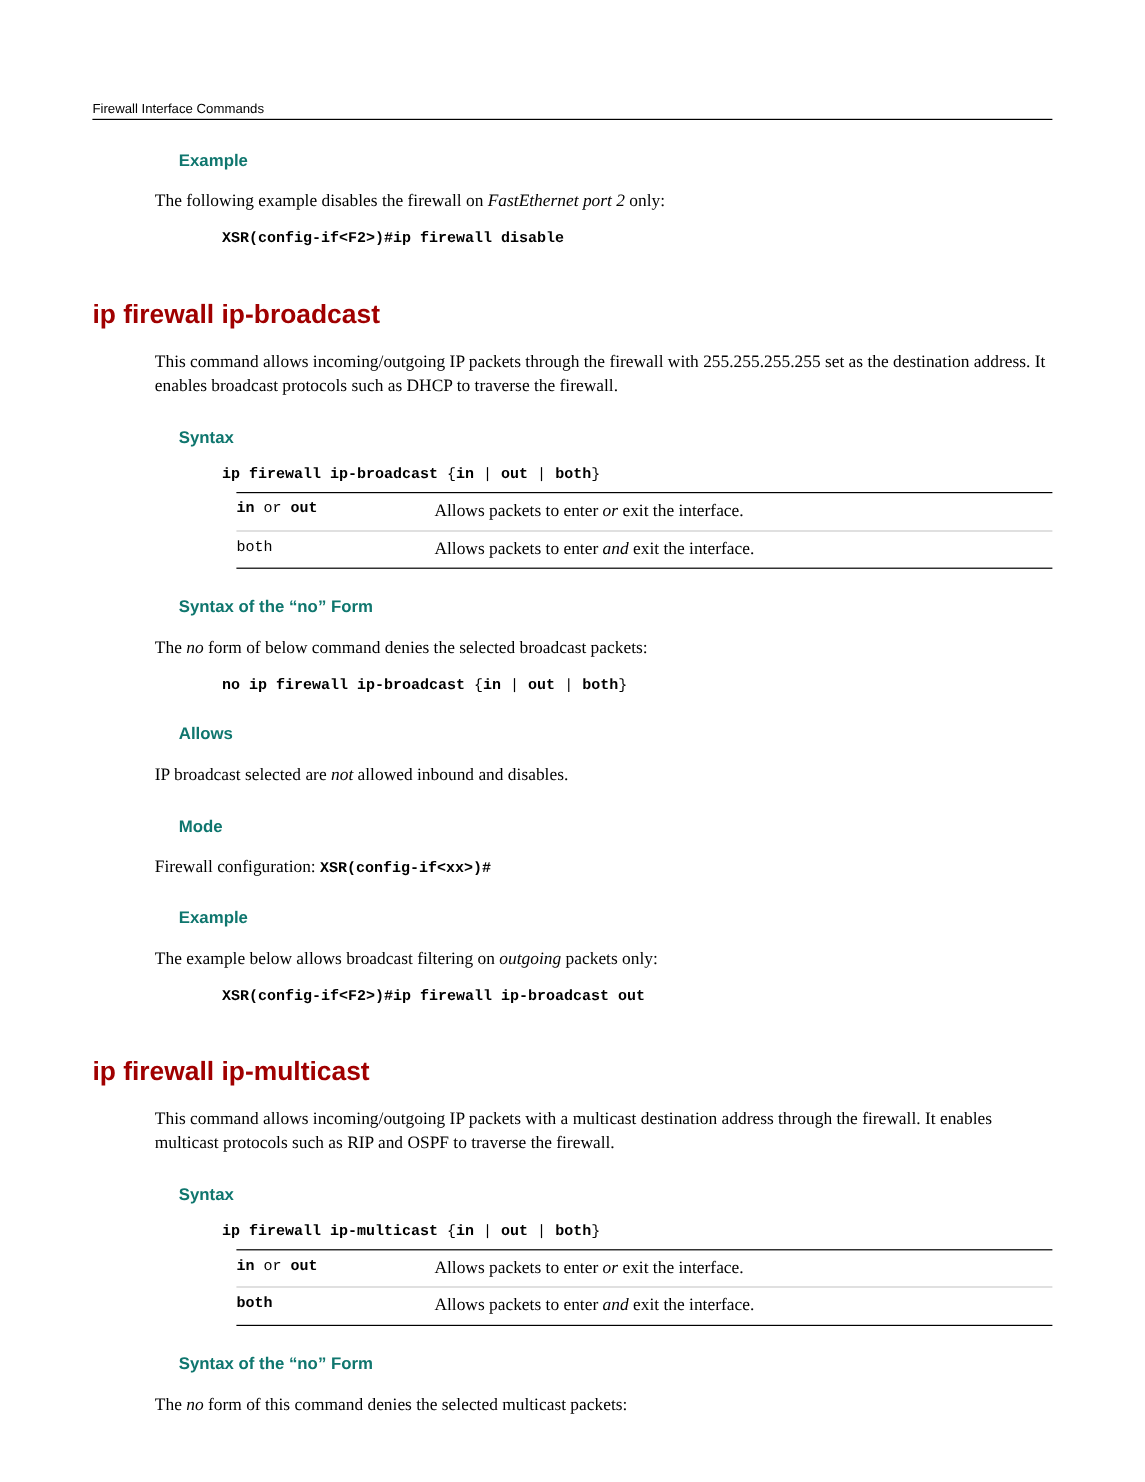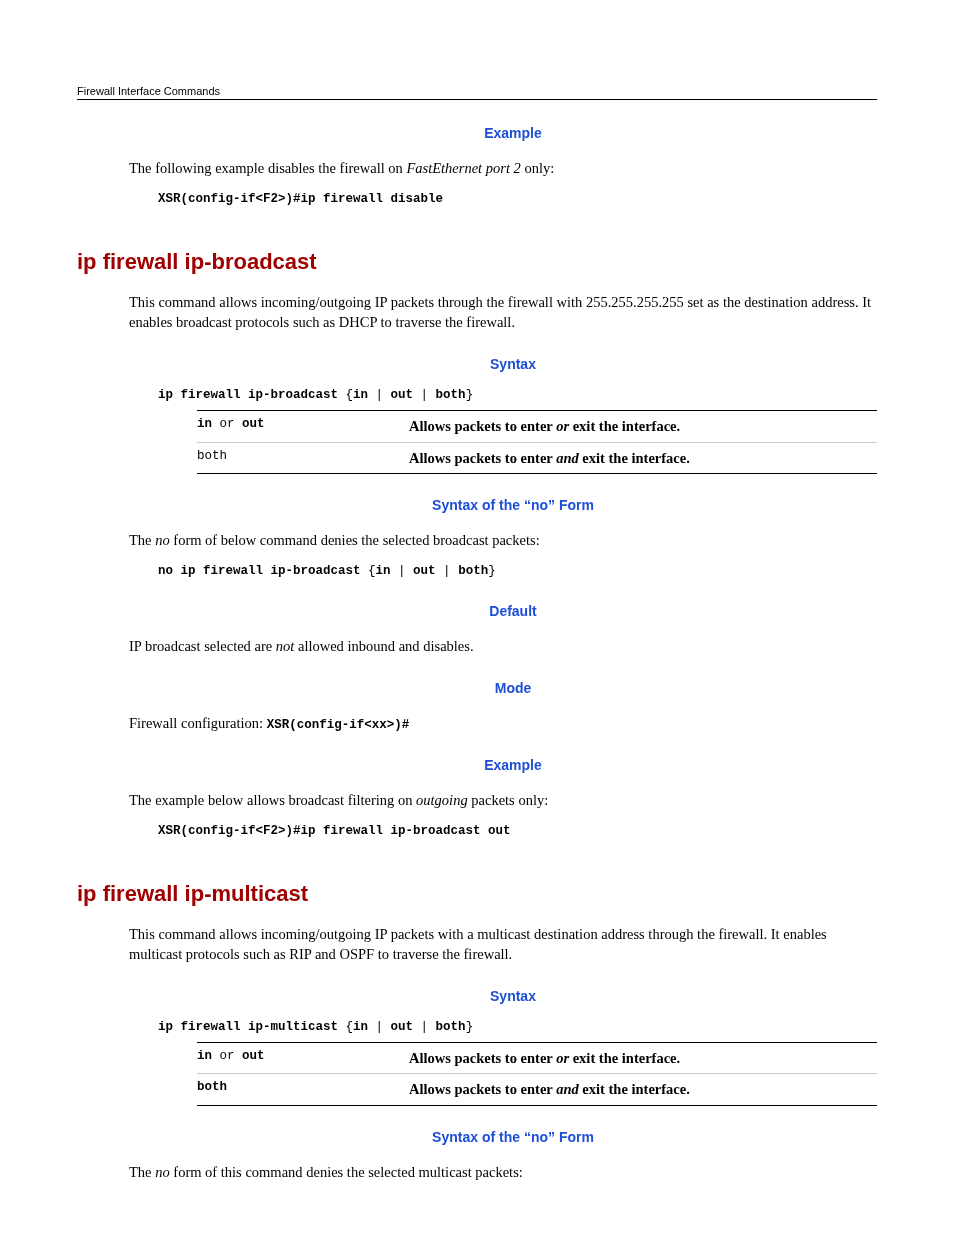--- a/index.html
+++ b/index.html
@@ -16,73 +16,70 @@
     font-size: 11px;
     color: #000;
     padding-bottom: 0;
     border-bottom: 1px solid #000;
     margin-bottom: 24px;
   }
   h2.section-heading {
     font-family: Helvetica, Arial, sans-serif;
     font-size: 14px;
     font-weight: bold;
-    color: #1d4ed8;
+    color: #0f766e;
     margin: 22px 0 6px 72px;
-    text-align: center;
   }
   h1.command-title {
     font-family: Helvetica, Arial, sans-serif;
     font-size: 22px;
     font-weight: bold;
     color: #a00000;
     margin: 38px 0 8px 0;
   }
   .body-text {
     margin-left: 52px;
     margin-right: 0;
     margin-bottom: 8px;
     line-height: 1.4;
   }
   .code-line {
     font-family: "Courier New", monospace;
     font-size: 12.5px;
     font-weight: bold;
-    margin-left: 81px;
+    margin-left: 108px;
     margin-bottom: 6px;
   }
   .code-norm { font-weight: normal; }
   .param-table {
     margin-left: 120px;
     margin-right: 0;
     margin-top: 6px;
     margin-bottom: 6px;
     border-top: 1px solid #000;
     border-bottom: 1px solid #000;
   }
   .param-row {
     display: flex;
     border-bottom: 1px solid #ccc;
     padding: 5px 0;
-    gap: 47px;
   }
   .param-row:last-child {
     border-bottom: none;
   }
   .param-key {
     font-family: "Courier New", monospace;
     font-size: 12.5px;
     width: 165px;
     flex-shrink: 0;
   }
   .param-key .bold { font-weight: bold; }
   .param-desc {
     font-family: "Palatino Linotype", "Book Antiqua", Palatino, serif;
     font-size: 14.5px;
-    font-weight: bold;
   }
   em { font-style: italic; }
   .mono { font-family: "Courier New", monospace; font-size: 12.5px; font-weight: bold; }
 </style>
 </head>
 <body>
 
 <div class="header-line">Firewall Interface Commands</div>
 
 <h2 class="section-heading">Example</h2>
@@ -116,21 +113,21 @@
 </div>
 
 <h2 class="section-heading">Syntax of the “no” Form</h2>
 <p class="body-text">
   <span>The </span><em>no</em><span> form of below command denies the selected broadcast packets:</span>
 </p>
 <p class="code-line">
   <span>no ip firewall ip-broadcast</span><span class="code-norm"> {</span><span>in</span><span class="code-norm"> | </span><span>out</span><span class="code-norm"> | </span><span>both</span><span class="code-norm">}</span>
 </p>
 
-<h2 class="section-heading">Default</h2>
+<h2 class="section-heading">Allows</h2>
 <p class="body-text">
   <span>IP broadcast selected are </span><em>not</em><span> allowed inbound and disables.</span>
 </p>
 
 <h2 class="section-heading">Mode</h2>
 <p class="body-text">
   <span>Firewall configuration: </span><span class="mono">XSR(config-if&lt;xx&gt;)#</span>
 </p>
 
 <h2 class="section-heading">Example</h2>

